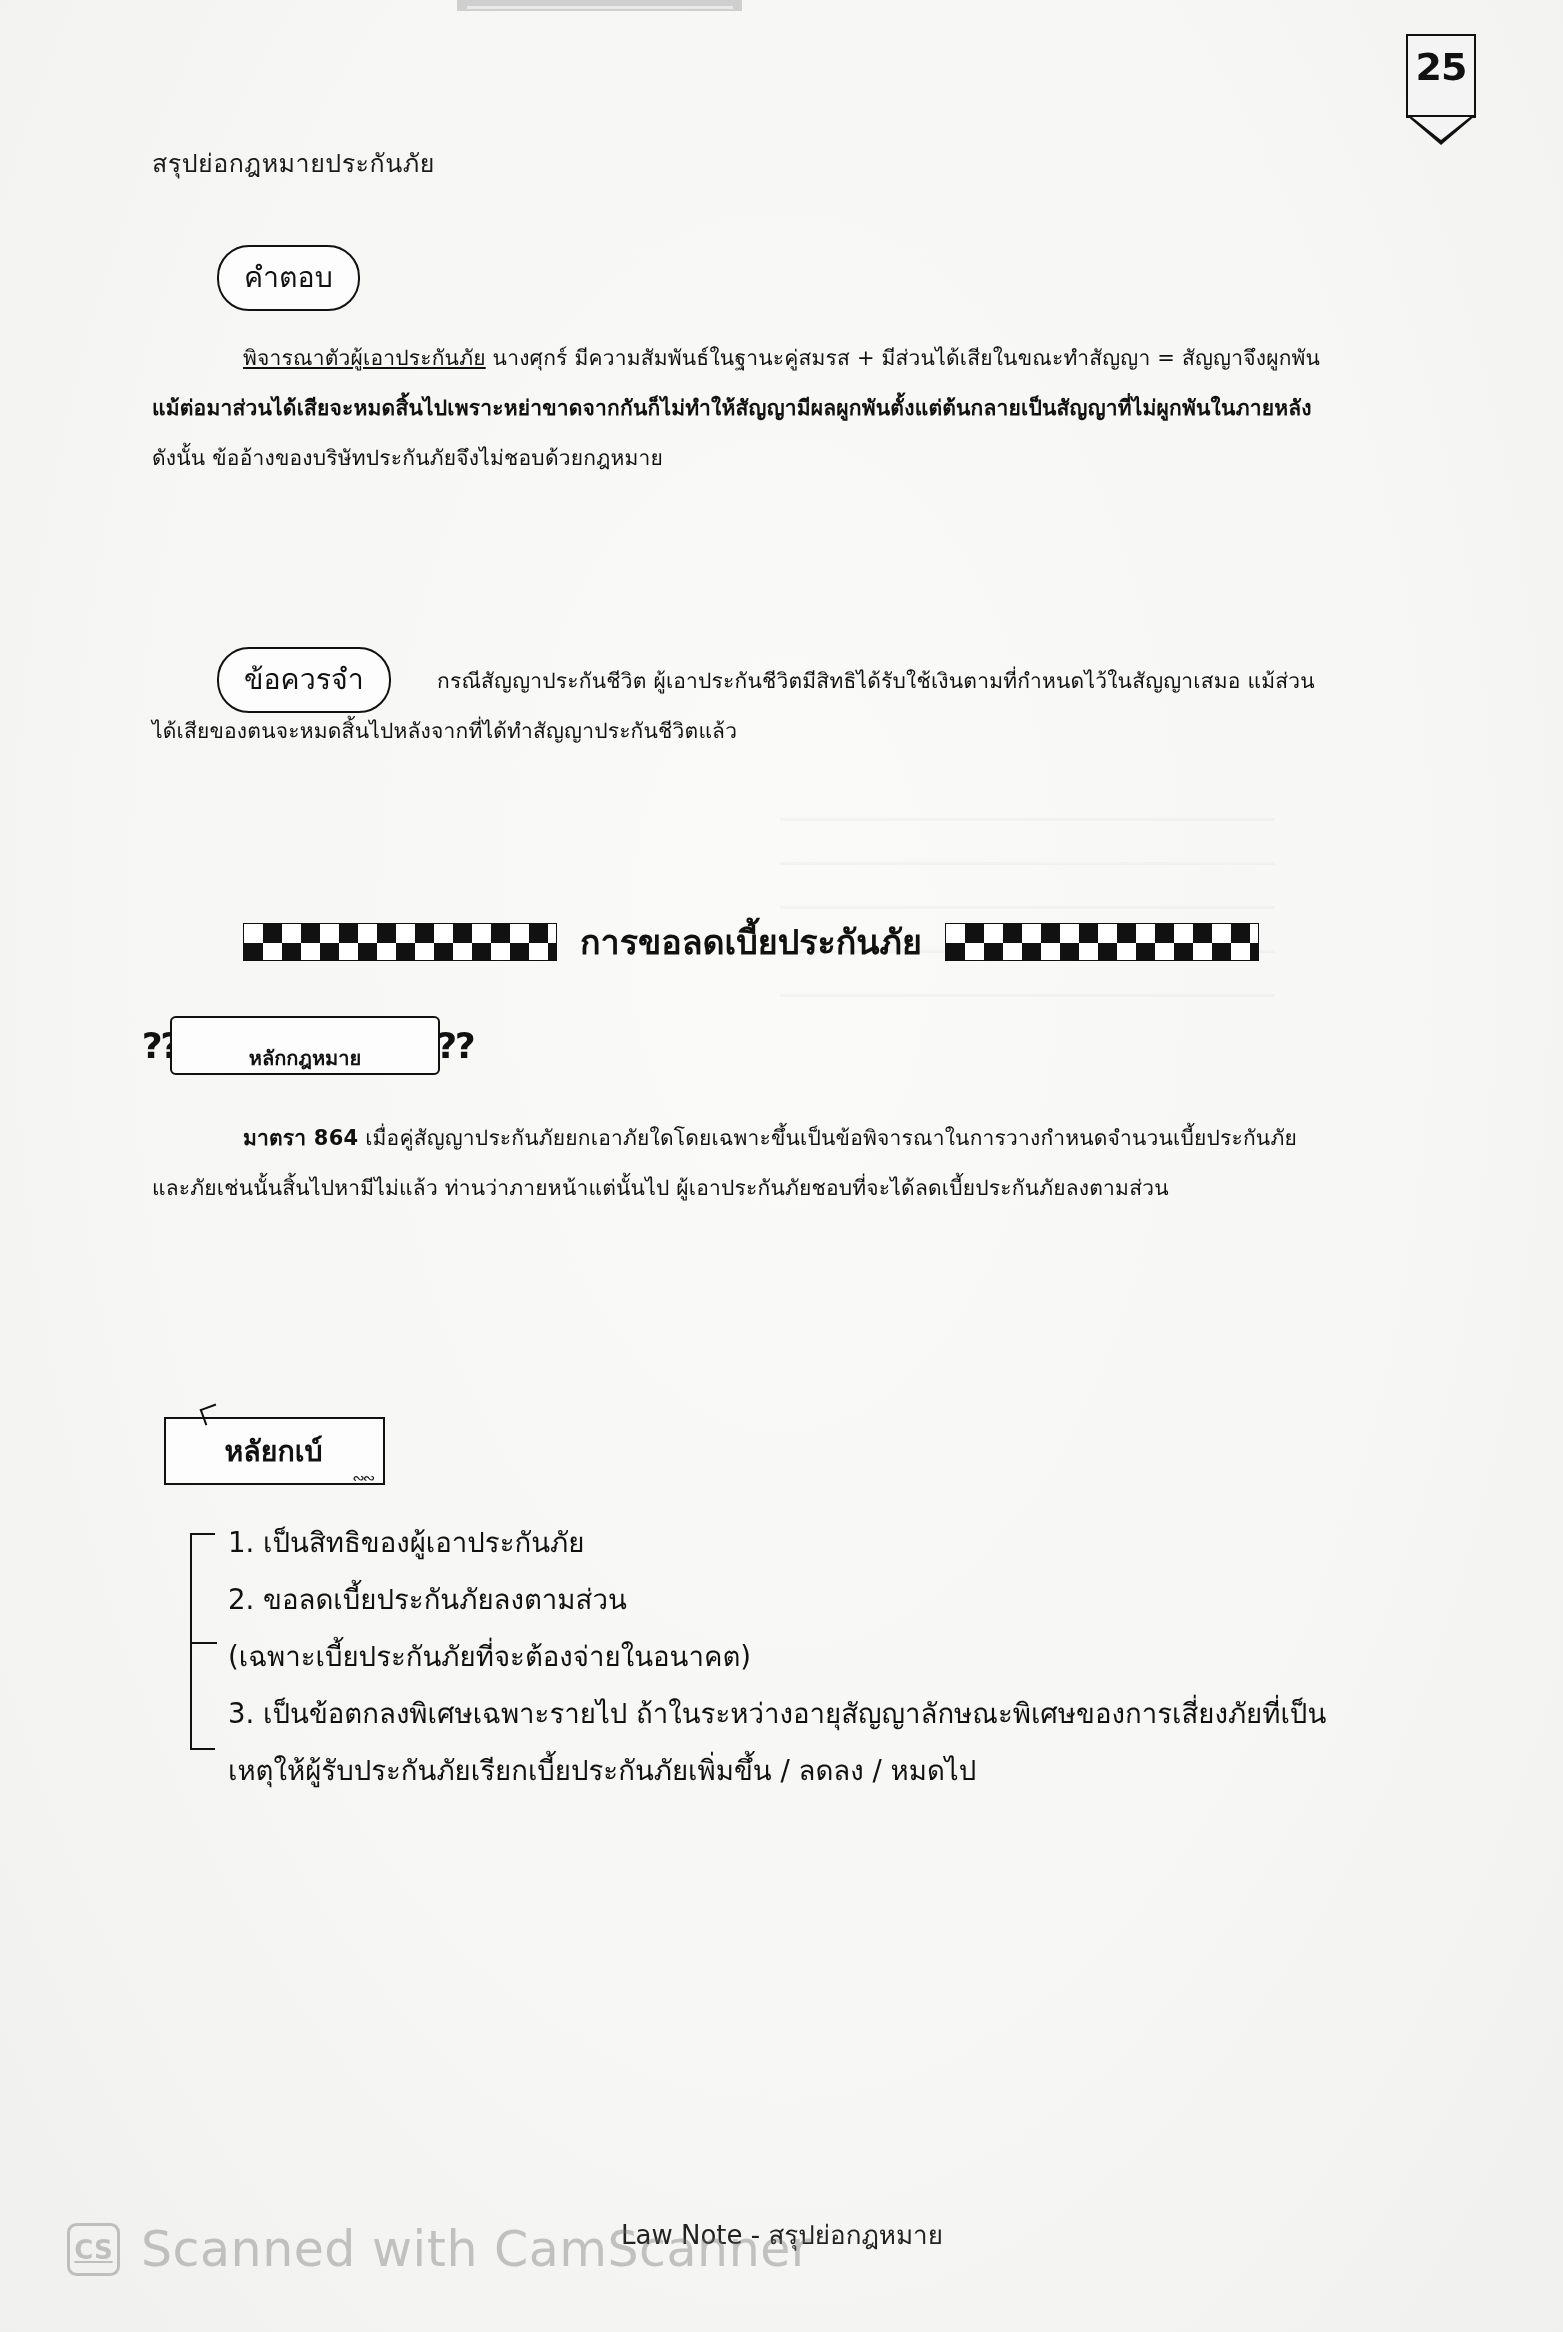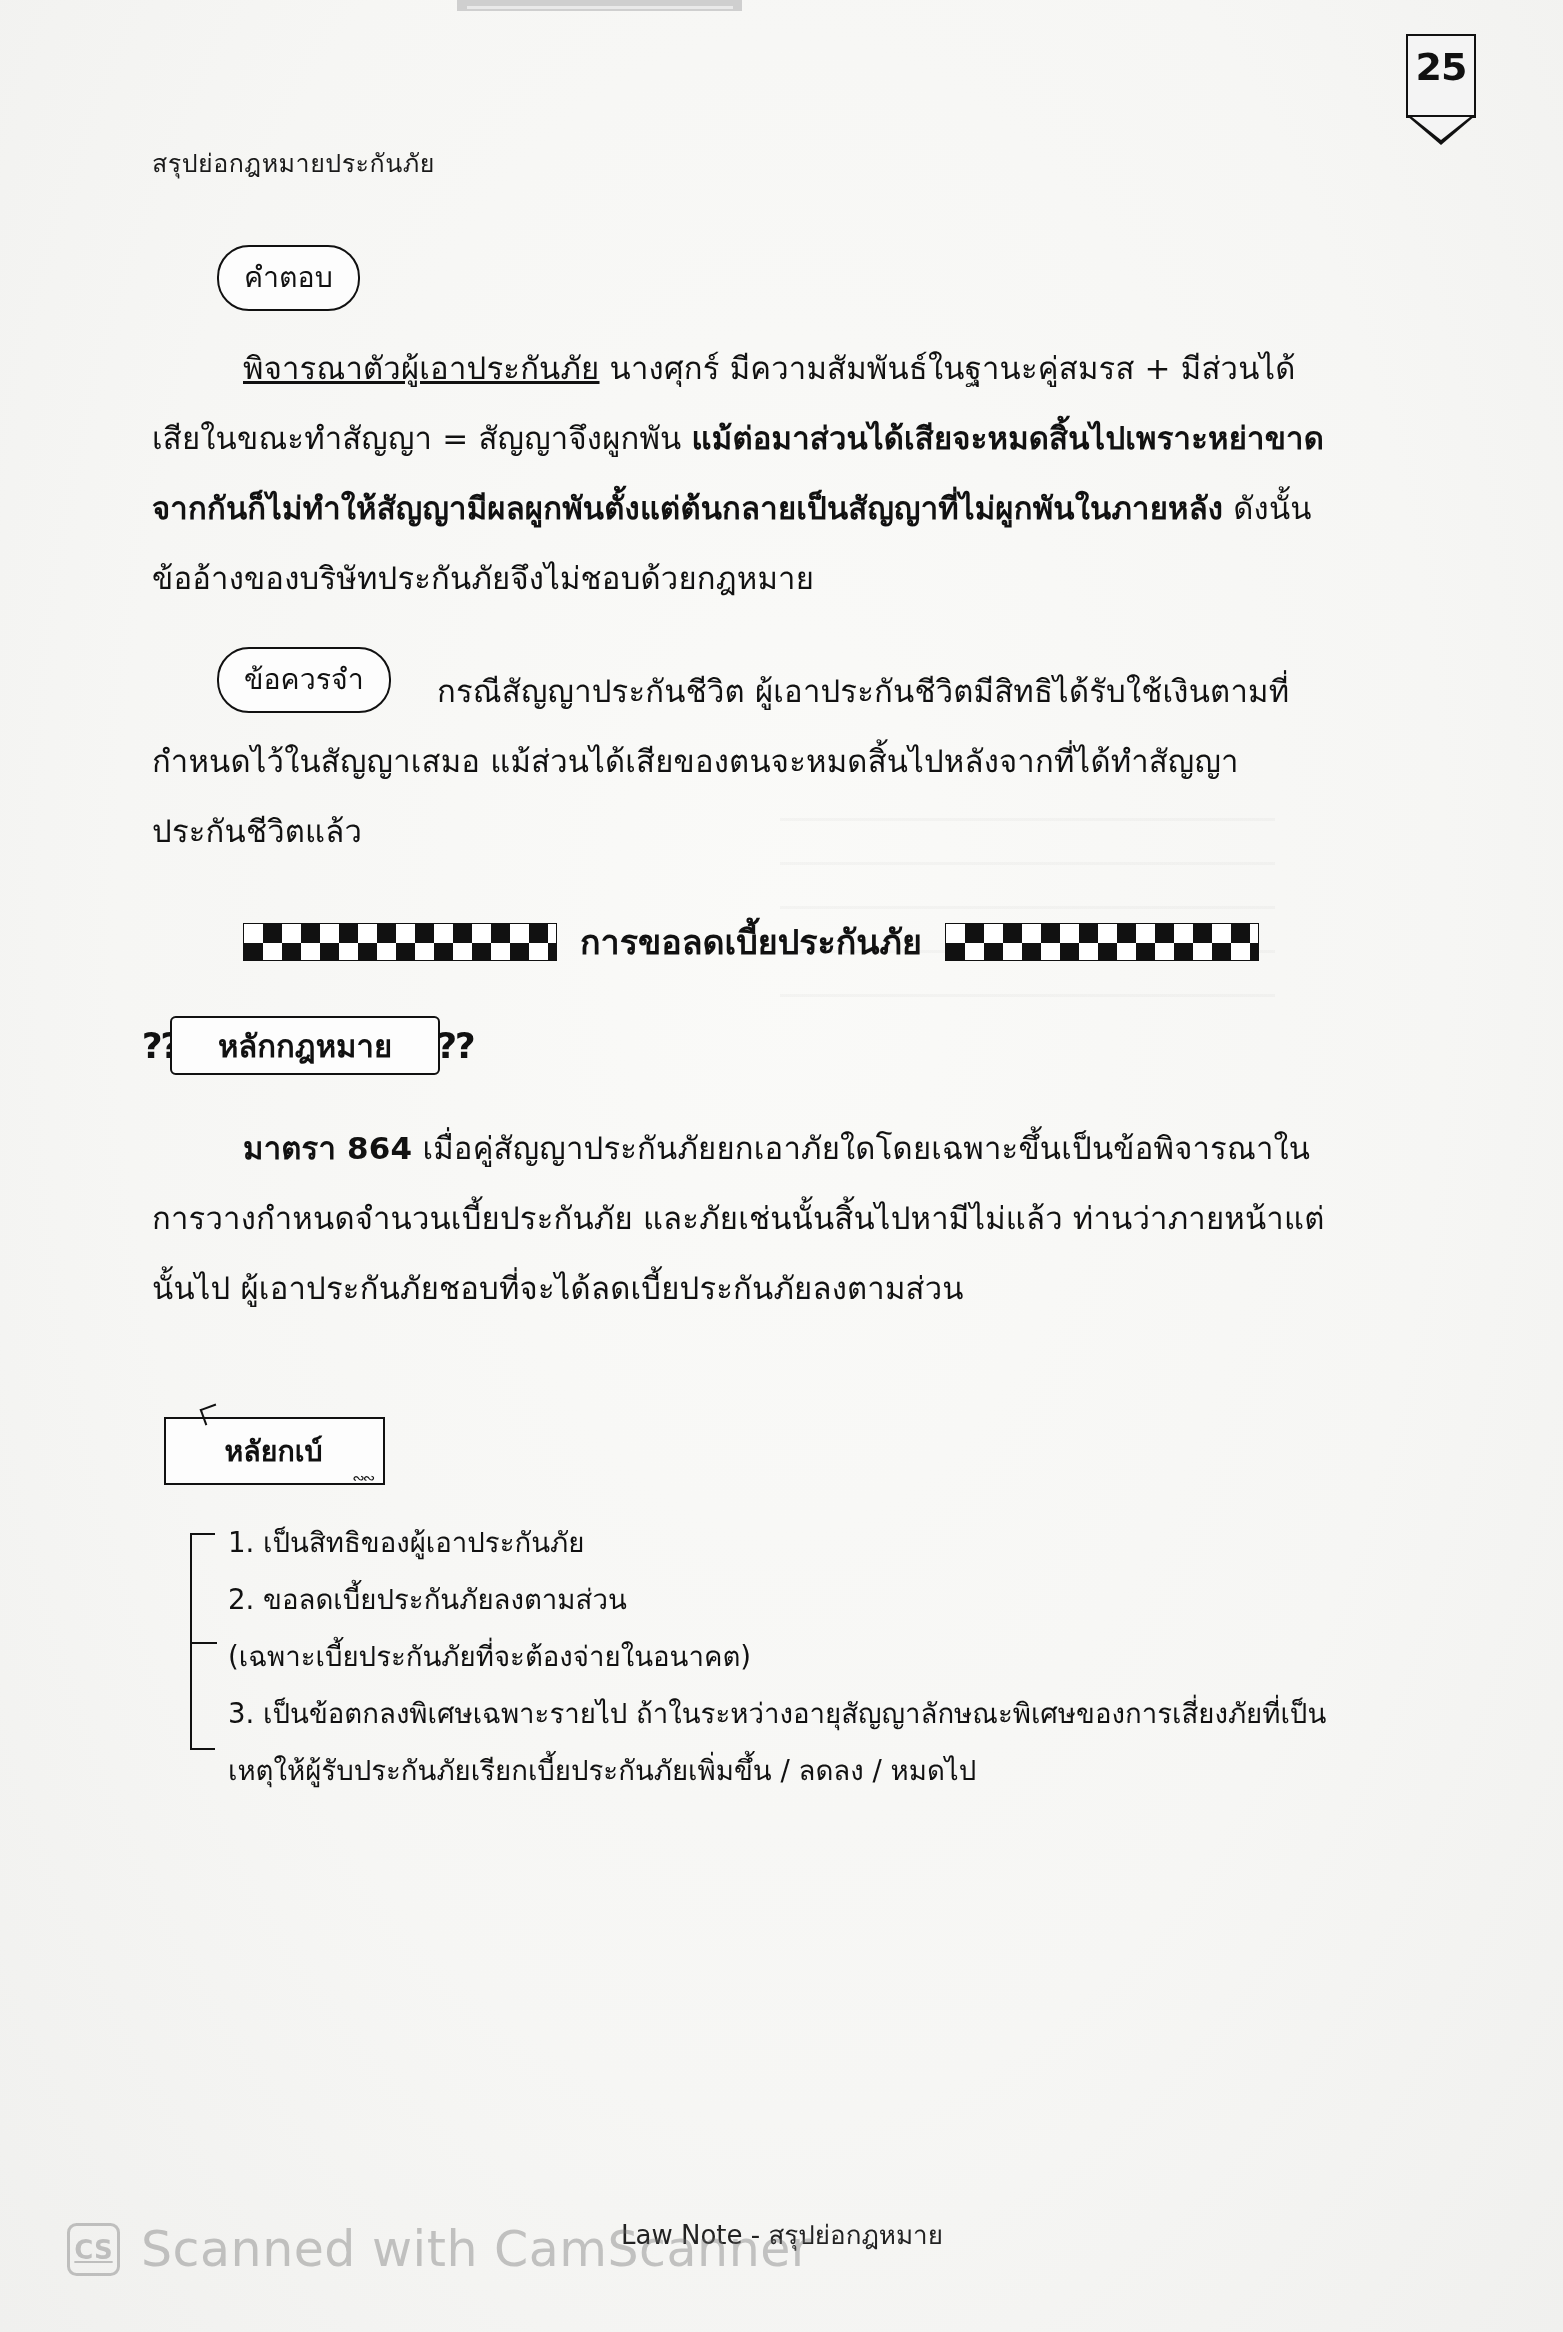--- a/index.html
+++ b/index.html
@@ -115,22 +115,22 @@
     color: #111;
     background: #fdfdfd;
     white-space: nowrap;
   }
   #pill-answer { left: 217px; top: 245px; }
   #pill-note  { left: 217px; top: 647px; }
 
   
   .para {
     position: absolute;
-    font-size: 31px;
-    line-height: 70px;
+    font-size: 21px;
+    line-height: 50px;
     color: #111;
     letter-spacing: 0.2px;
   }
   .b { font-weight: bold; }
   .u { text-decoration: underline; }
 
   #para-answer {
     left: 152px;
     top: 333px;
     width: 1179px;
@@ -186,24 +186,24 @@
     position: absolute;
     left: 27px; top: 0;
     width: 270px; height: 59px;
     border: 2.9px solid #111;
     border-radius: 5.7px;
     background: #fdfdfd;
     box-sizing: border-box;
   }
   .banner .txt {
     position: absolute;
-    left: 27px; top: 0;
+    left: 27px; top: 12px;
     width: 270px; height: 59px;
     display: flex; align-items: center; justify-content: center;
-    font-size: 31px; font-weight: bold; color: #111;
+    font-size: 20px; font-weight: bold; color: #111;
     white-space: nowrap;
   }
   .banner .wing-l, .banner .wing-r {
     position: absolute;
     top: 7.6px;
     width: 28.5px; height: 44px;
     color: #111;
     font-size: 36px;
     line-height: 44px;
     font-weight: bold;

